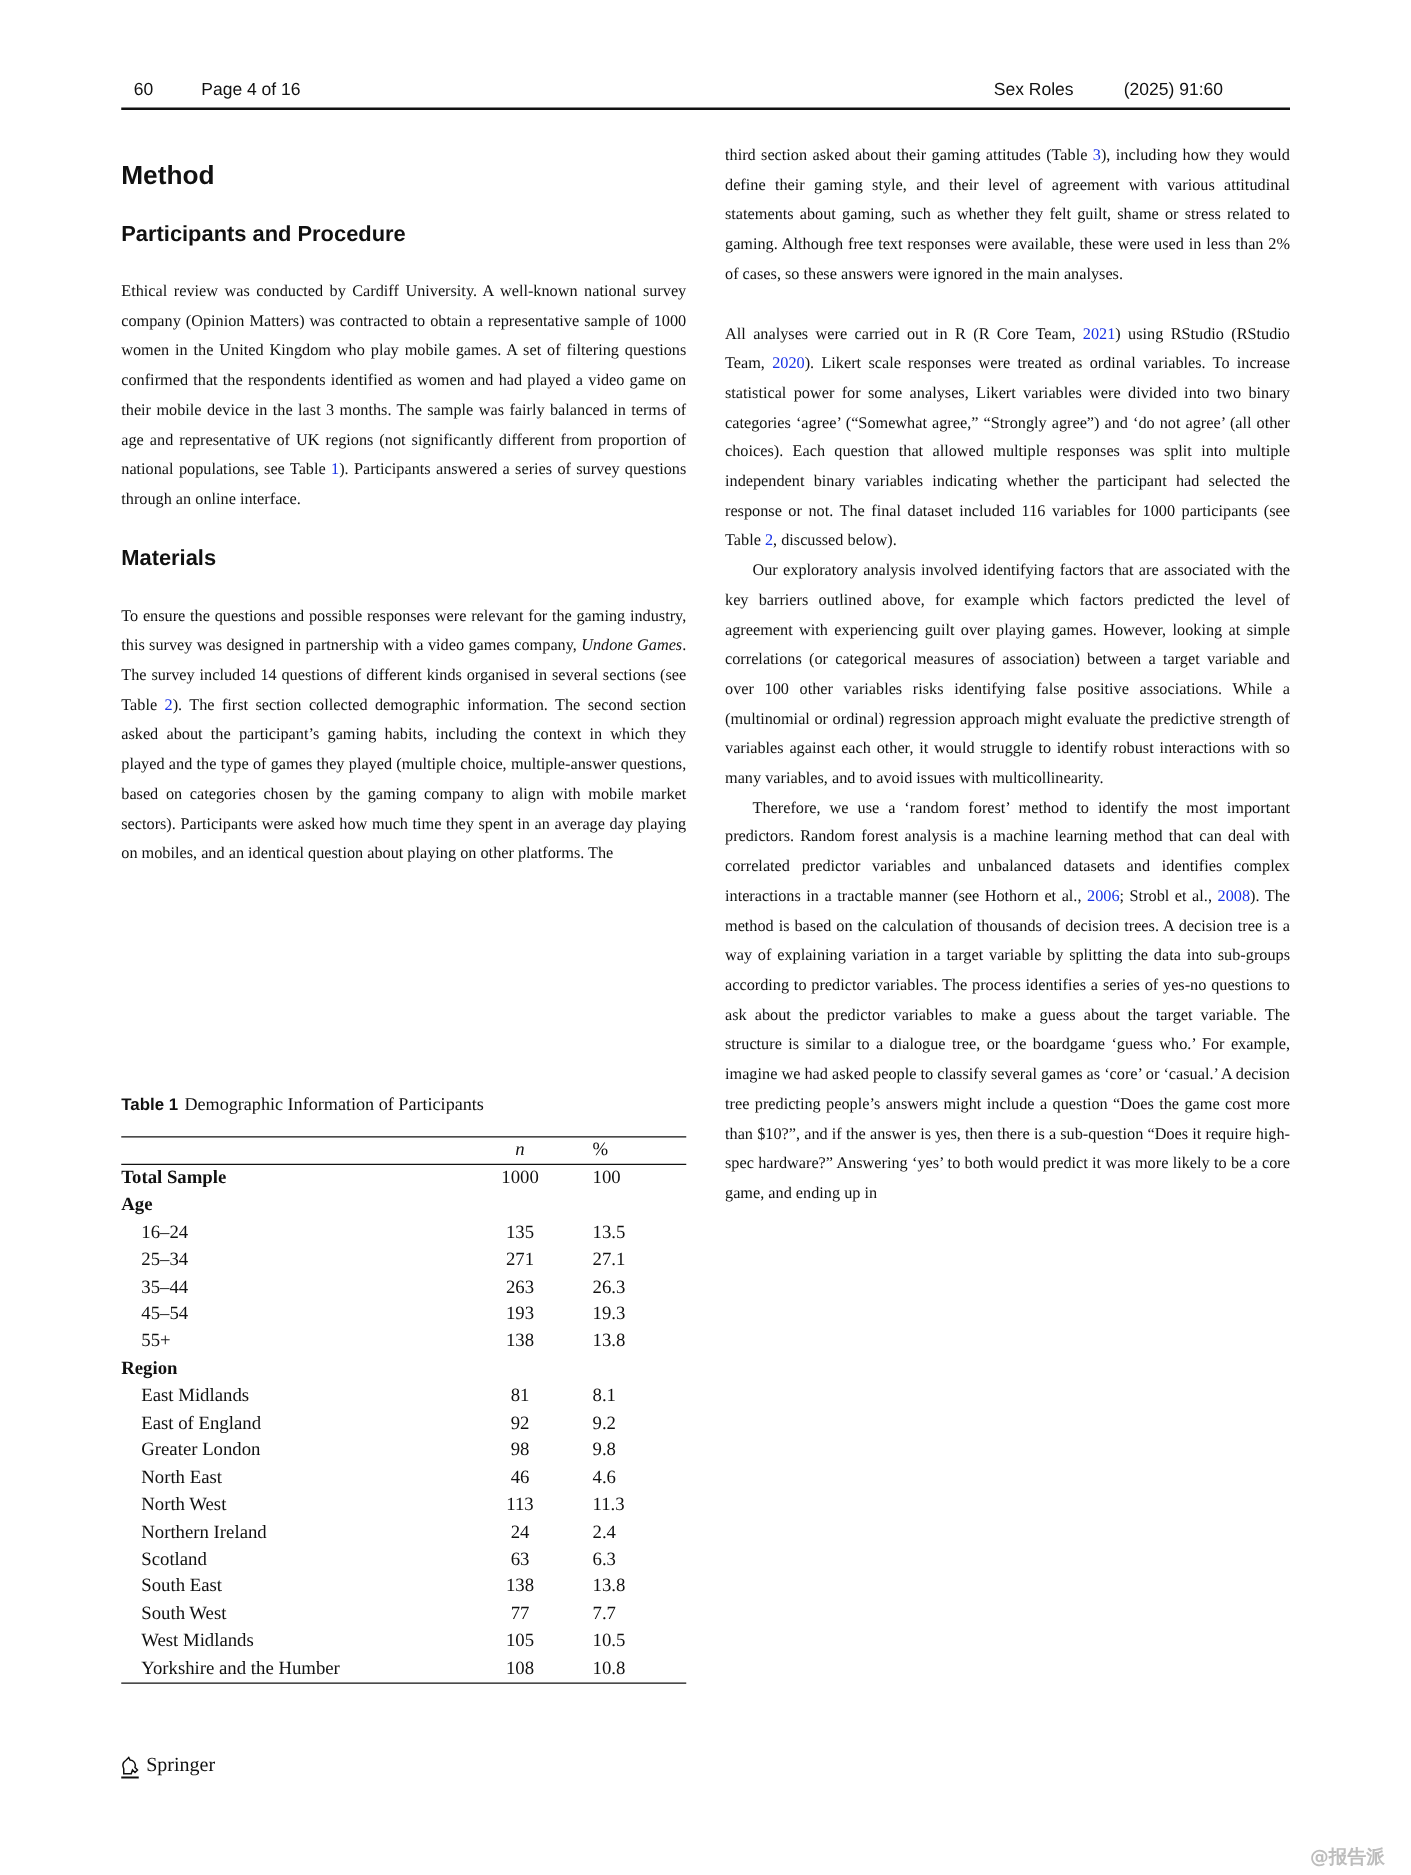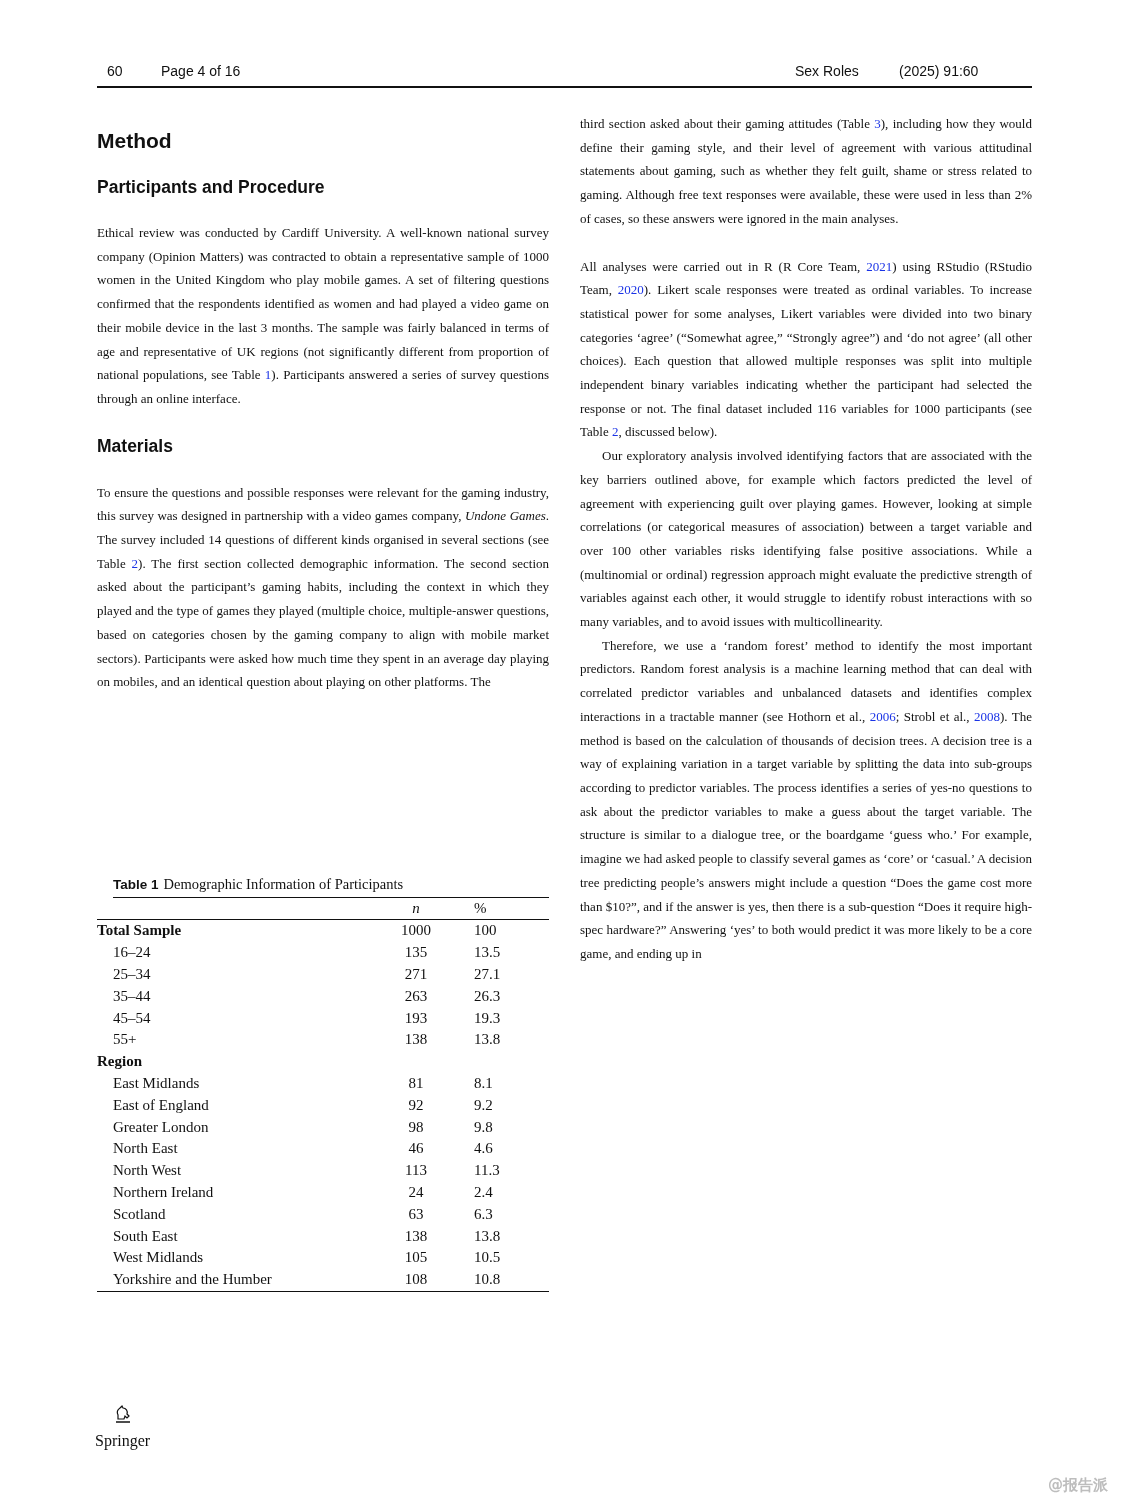--- a/index.html
+++ b/index.html
@@ -22,34 +22,34 @@
   .p { margin: 0; hyphens: manual; }
   .indent { text-indent: 22px; }
   .link { color: #1a33e6; }
   .em { font-style: italic; }
 
   .h1 { font-family: "Liberation Sans", sans-serif; font-weight: bold; font-size: 21px; margin: 17px 0 0 0; height: 36px; }
   .h2 { font-family: "Liberation Sans", sans-serif; font-weight: bold; font-size: 17.5px; margin: 0; }
 
   
   .table-wrap { position: absolute; left: 97px; top: 876px; width: 452px; }
-  .tcap { font-family: "Liberation Serif", serif; font-size: 14.5px; padding-bottom: 4px; border-bottom: 1.5px solid #111; margin-left: 16px; }
+  .tcap { font-family: "Liberation Serif", serif; font-size: 14.5px; padding-bottom: 16px; border-bottom: 1.5px solid #111; }
   .tcap b { font-family: "Liberation Sans", sans-serif; font-weight: bold; font-size: 13.5px; margin-right: 5px; }
   table { width: 100%; border-collapse: collapse; font-family: "Liberation Serif", serif; font-size: 15px; }
   th, td { padding: 0; height: 21.8px; font-weight: normal; }
   thead th { border-bottom: 1.5px solid #111; height: 21px; }
   th.n { font-style: italic; }
   td.c1, th.c1 { text-align: left; width: 255px; }
   td.c2, th.c2 { text-align: center; width: 96px; }
   td.c3, th.c3 { text-align: left; padding-left: 10px; }
   .bold { font-weight: bold; }
   .sub { padding-left: 16px !important; }
   tbody tr:last-child td { border-bottom: 1.5px solid #111; }
 
-  .springer { position: absolute; left: 95px; top: 1404px; font-family: "Liberation Serif", serif; font-size: 16px; display: flex; align-items: center; gap: 4px; flex-direction: column; }
+  .springer { position: absolute; left: 95px; top: 1404px; font-family: "Liberation Serif", serif; font-size: 16px; display: flex; align-items: flex-start; gap: 4px; }
   .watermark { position: absolute; left: 1048px; top: 1476px; font-family: "DejaVu Sans", sans-serif; font-size: 15px; color: #bdbdbd; font-weight: bold; }
 </style>
 </head>
 <body>
 
 <div class="header">
   <span class="pgnum">60</span>
   <span class="pageof">Page 4 of 16</span>
   <span class="journal">Sex Roles</span>
   <span class="volume">(2025) 91:60</span>
@@ -71,20 +71,25 @@
         <th class="c1"></th>
         <th class="c2 n">n</th>
         <th class="c3">%</th>
       </tr>
     </thead>
     <tbody>
       <tr>
         <td class="c1 bold">Total Sample</td>
         <td class="c2">1000</td>
         <td class="c3">100</td>
+      </tr>
+      <tr>
+        <td class="c1 bold">Age</td>
+          <td class="c2"></td>
+          <td class="c3"></td>
       </tr>
       <tr>
           <td class="c1 sub">16–24</td>
           <td class="c2">135</td>
           <td class="c3">13.5</td>
         </tr>
       <tr>
           <td class="c1 sub">25–34</td>
           <td class="c2">271</td>
           <td class="c3">27.1</td>
@@ -143,20 +148,25 @@
           <td class="c1 sub">Scotland</td>
           <td class="c2">63</td>
           <td class="c3">6.3</td>
         </tr>
       <tr>
           <td class="c1 sub">South East</td>
           <td class="c2">138</td>
           <td class="c3">13.8</td>
         </tr>
       <tr>
+          <td class="c1 sub">South West</td>
+          <td class="c2">77</td>
+          <td class="c3">7.7</td>
+        </tr>
+      <tr>
           <td class="c1 sub">West Midlands</td>
           <td class="c2">105</td>
           <td class="c3">10.5</td>
         </tr>
       <tr>
           <td class="c1 sub">Yorkshire and the Humber</td>
           <td class="c2">108</td>
           <td class="c3">10.8</td>
         </tr>
     </tbody>

